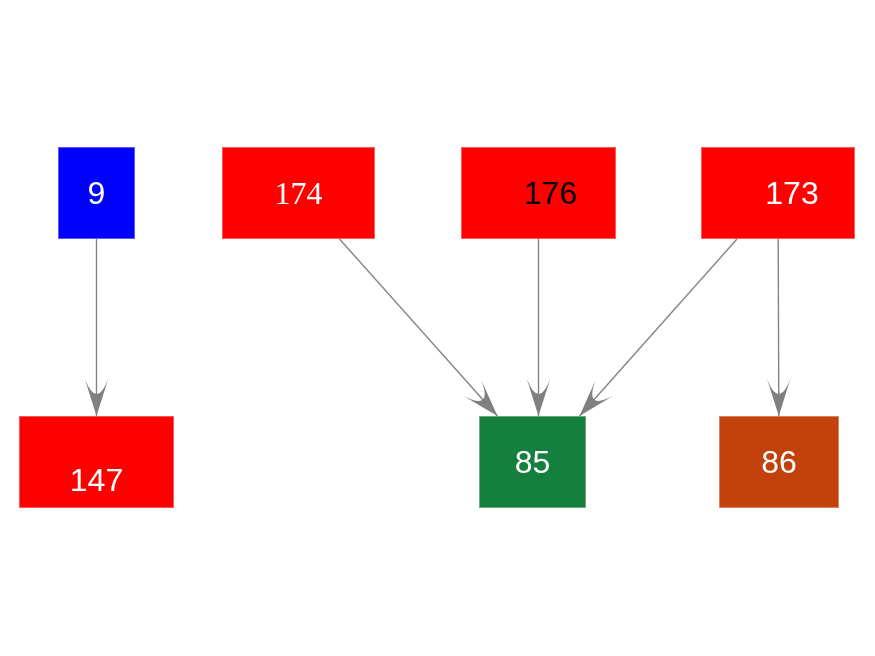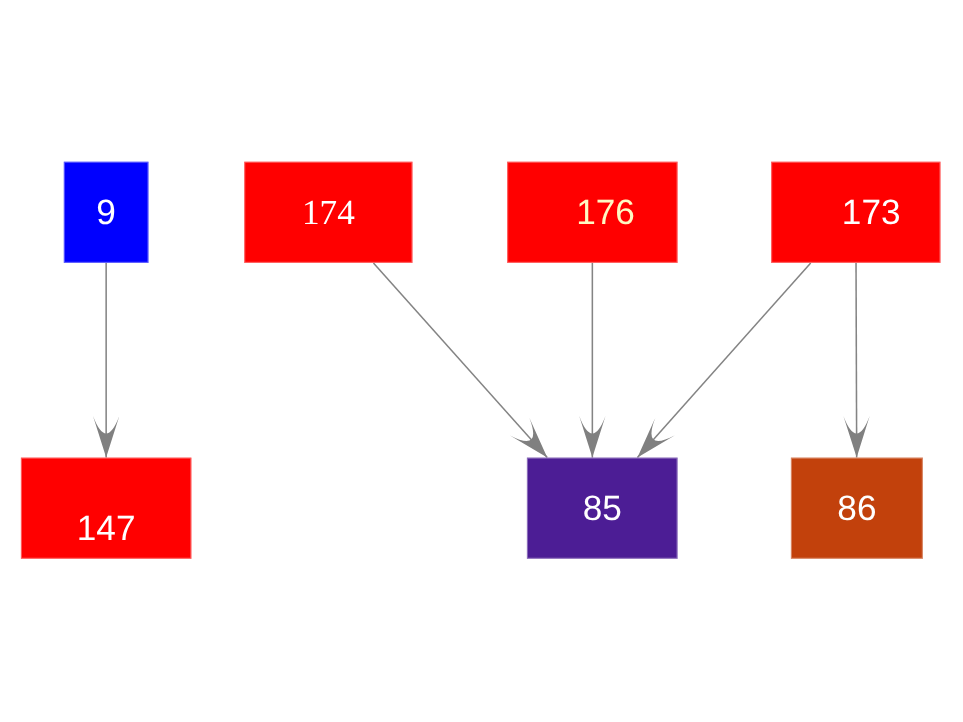--- a/index.html
+++ b/index.html
@@ -61,28 +61,28 @@
       </g>
   </svg>
   <div id="nodes-layer">
       <div class="node" style="left: 58px; top: 147px; width: 77px; height: 92px; background: rgb(0, 0, 255);">
         <span class="node-label" style="color: rgb(255, 255, 255);">9</span>
       </div>
       <div class="node" style="left: 222px; top: 147px; width: 153px; height: 92px; background: rgb(255, 0, 0); font-family: Liberation Serif, serif;">
         <span class="node-label" style="color: rgb(255, 255, 255);">174</span>
       </div>
       <div class="node" style="left: 461px; top: 147px; width: 155px; height: 92px; background: rgb(255, 0, 0);">
-        <span class="node-label" style="color: #fef9c3; margin-left: 24px;">176</span>
+        <span class="node-label" style="color: #000000; margin-left: 24px;">176</span>
       </div>
       <div class="node" style="left: 701px; top: 147px; width: 154px; height: 92px; background: rgb(255, 0, 0); padding-left: 28px;">
         <span class="node-label" style="color: rgb(255, 255, 255);">173</span>
       </div>
       <div class="node" style="left: 19px; top: 416px; width: 155px; height: 92px; background: rgb(255, 0, 0);">
         <span class="node-label" style="color: rgb(255, 255, 255); margin-top: 36px;">147</span>
       </div>
-      <div class="node" style="left: 479px; top: 416px; width: 137px; height: 92px; background: #4c1d95;">
+      <div class="node" style="left: 479px; top: 416px; width: 107px; height: 92px; background: #15803d;">
         <span class="node-label" style="color: rgb(255, 255, 255);">85</span>
       </div>
       <div class="node" style="left: 719px; top: 416px; width: 120px; height: 92px; background: #c2410c;">
         <span class="node-label" style="color: rgb(255, 255, 255);">86</span>
       </div>
     </div>
 </div>
 
 </body></html>

